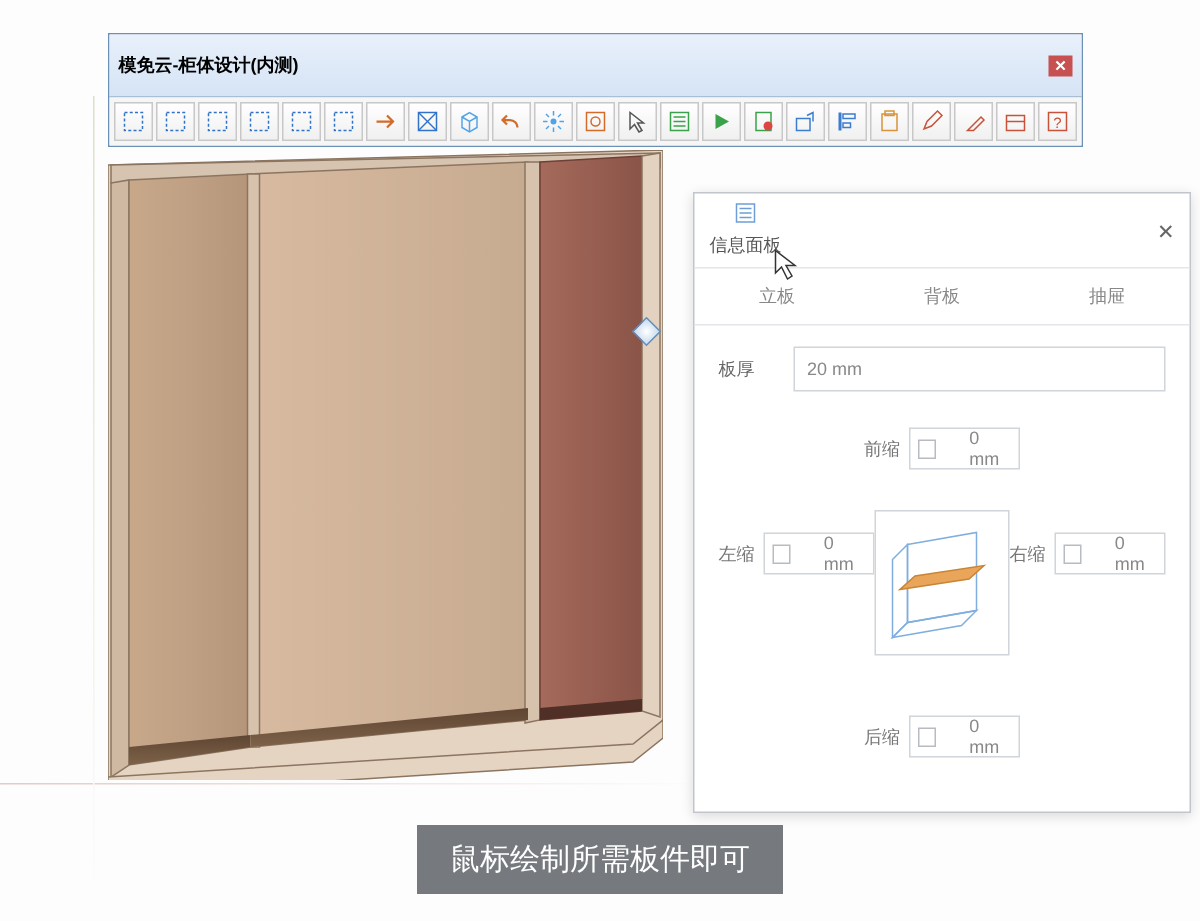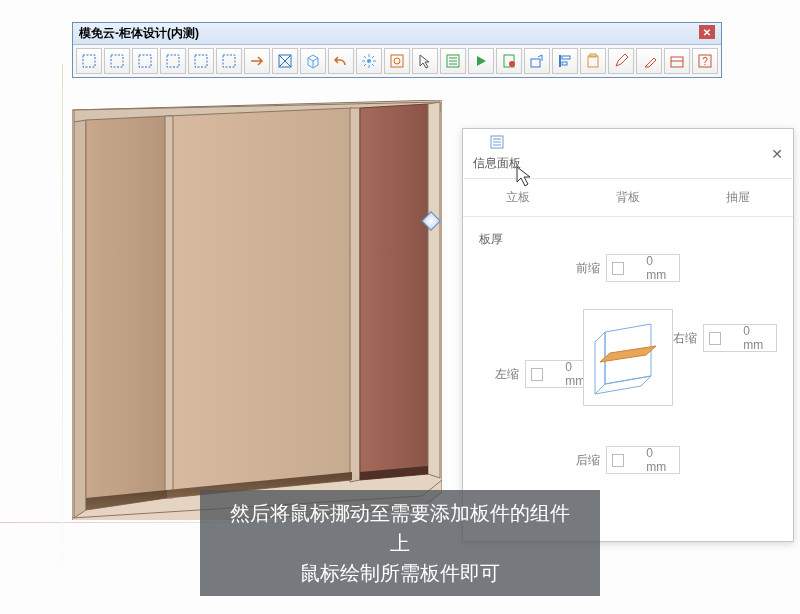--- a/index.html
+++ b/index.html
@@ -19,26 +19,27 @@
     left: 72px;
     top: 22px;
     width: 648px;
     border: 1px solid #6b90b5;
     background: #fff;
     z-index: 10;
   }
   .toolbar-title {
     background: linear-gradient(#e8f0fb, #d6e4f5);
     border-bottom: 1px solid #a9bfd6;
-    padding: 2px 6px;
+    padding: 12px 6px;
     font-weight: bold;
     font-size: 12px;
     color: #000;
     display: flex;
     justify-content: space-between;
+    align-items: center;
   }
   .toolbar-close {
     width: 16px; height: 14px;
     background: #c75050;
     color: #fff;
     display: flex; align-items: center; justify-content: center;
     font-size: 10px;
     cursor: pointer;
   }
   .toolbar-body {
@@ -117,34 +118,34 @@
     cursor: pointer;
     position: relative;
   }
   .panel-tab.active { color: #2e78d2; }
   .panel-tab.active::after {
     content:"";
     position:absolute; left:20%; right:20%; bottom:-1px;
     height:2px; background:#2e78d2;
   }
   .panel-body { padding: 14px 16px; color:#666; }
-  .field-row { display:flex; align-items:center; gap:10px; margin-bottom:6px;}
+  .field-row { display:flex; align-items:center; gap:10px; margin-bottom:24px;}
   .field-label { width:40px; color:#666;}
   .field-input {
     flex:1; height:28px; border:1px solid #d0d5db;
     padding:0 8px; color:#888; display:flex; align-items:center;
     background:#fff;
   }
   .edge-grid {
     position: relative;
     height: 220px;
   }
   .edge-item { position:absolute; display:flex; flex-direction:row; align-items:center; gap:6px;}
   .edge-item.top { left:50%; top:0; transform:translateX(-50%);}
-  .edge-item.left { left:16px; top:70px;margin-top:36px;}
+  .edge-item.left { left:0; top:70px;}
   .edge-item.right { right:0; top:70px;}
   .edge-item.bottom { left:50%; bottom:0; transform:translateX(-50%);}
   .edge-label { color:#777;}
   .edge-input {
     width:62px; height:26px; border:1px solid #d0d5db;
     display:flex; align-items:center; gap:22px; padding:0 5px;
     background:#fff; color:#888;
   }
   .edge-input .cb { width:11px; height:11px; border:1px solid #b7bcc3; background:#fff;}
   .preview3d {
@@ -408,20 +409,23 @@
 
   <div class="panel-tabs" id="panel-tabs">
       <div class="panel-tab">立板</div>
       <div class="panel-tab">背板</div>
       <div class="panel-tab">抽屉</div>
     </div>
 
   <div class="panel-body">
     <div class="field-row">
       <span class="field-label">板厚</span>
+      <div class="field-input">
+        <span>20 mm</span>
+      </div>
     </div>
 
     <div class="edge-grid">
       <div class="edge-item top">
         <span class="edge-label">前缩</span>
         <div class="edge-input">
           <span class="cb"></span>
           <span>0 mm</span>
         </div>
       </div>
@@ -457,15 +461,14 @@
       </div>
     </div>
   </div>
 </div>
 
 <svg class="cursor-arrow" width="18" height="22">
   <polygon points="1,1 1,16 5,12 9,20 12,18 8,11 14,11" fill="#fff" stroke="#333" stroke-width="1"></polygon>
 </svg>
 
 <div class="subtitle">
-  <div>然后将鼠标挪动至需要添加板件的组件上</div>
   <div>鼠标绘制所需板件即可</div>
 </div>
 
 </body></html>

